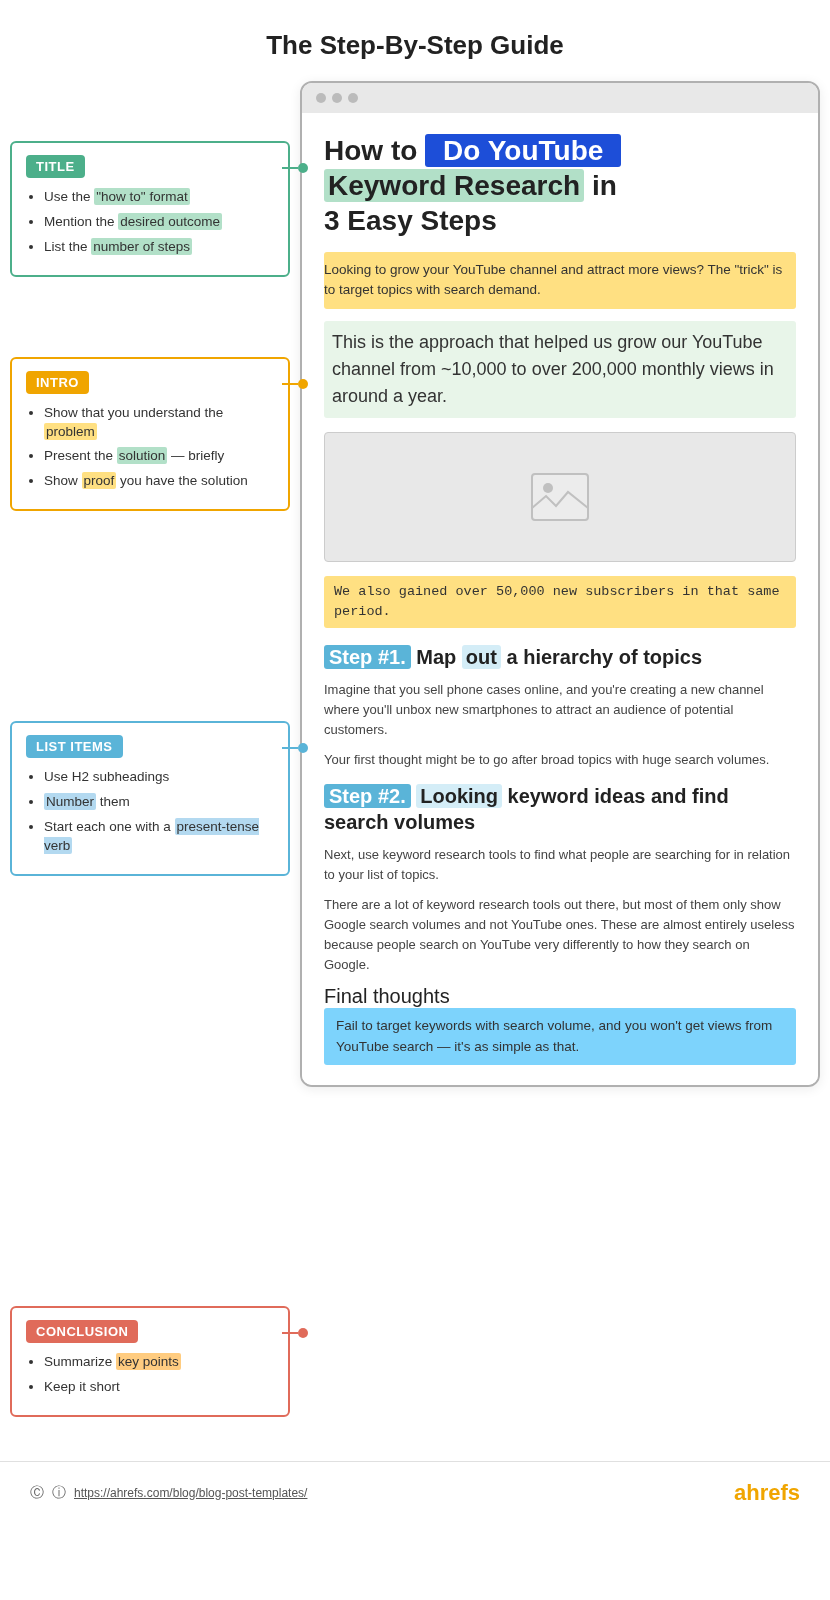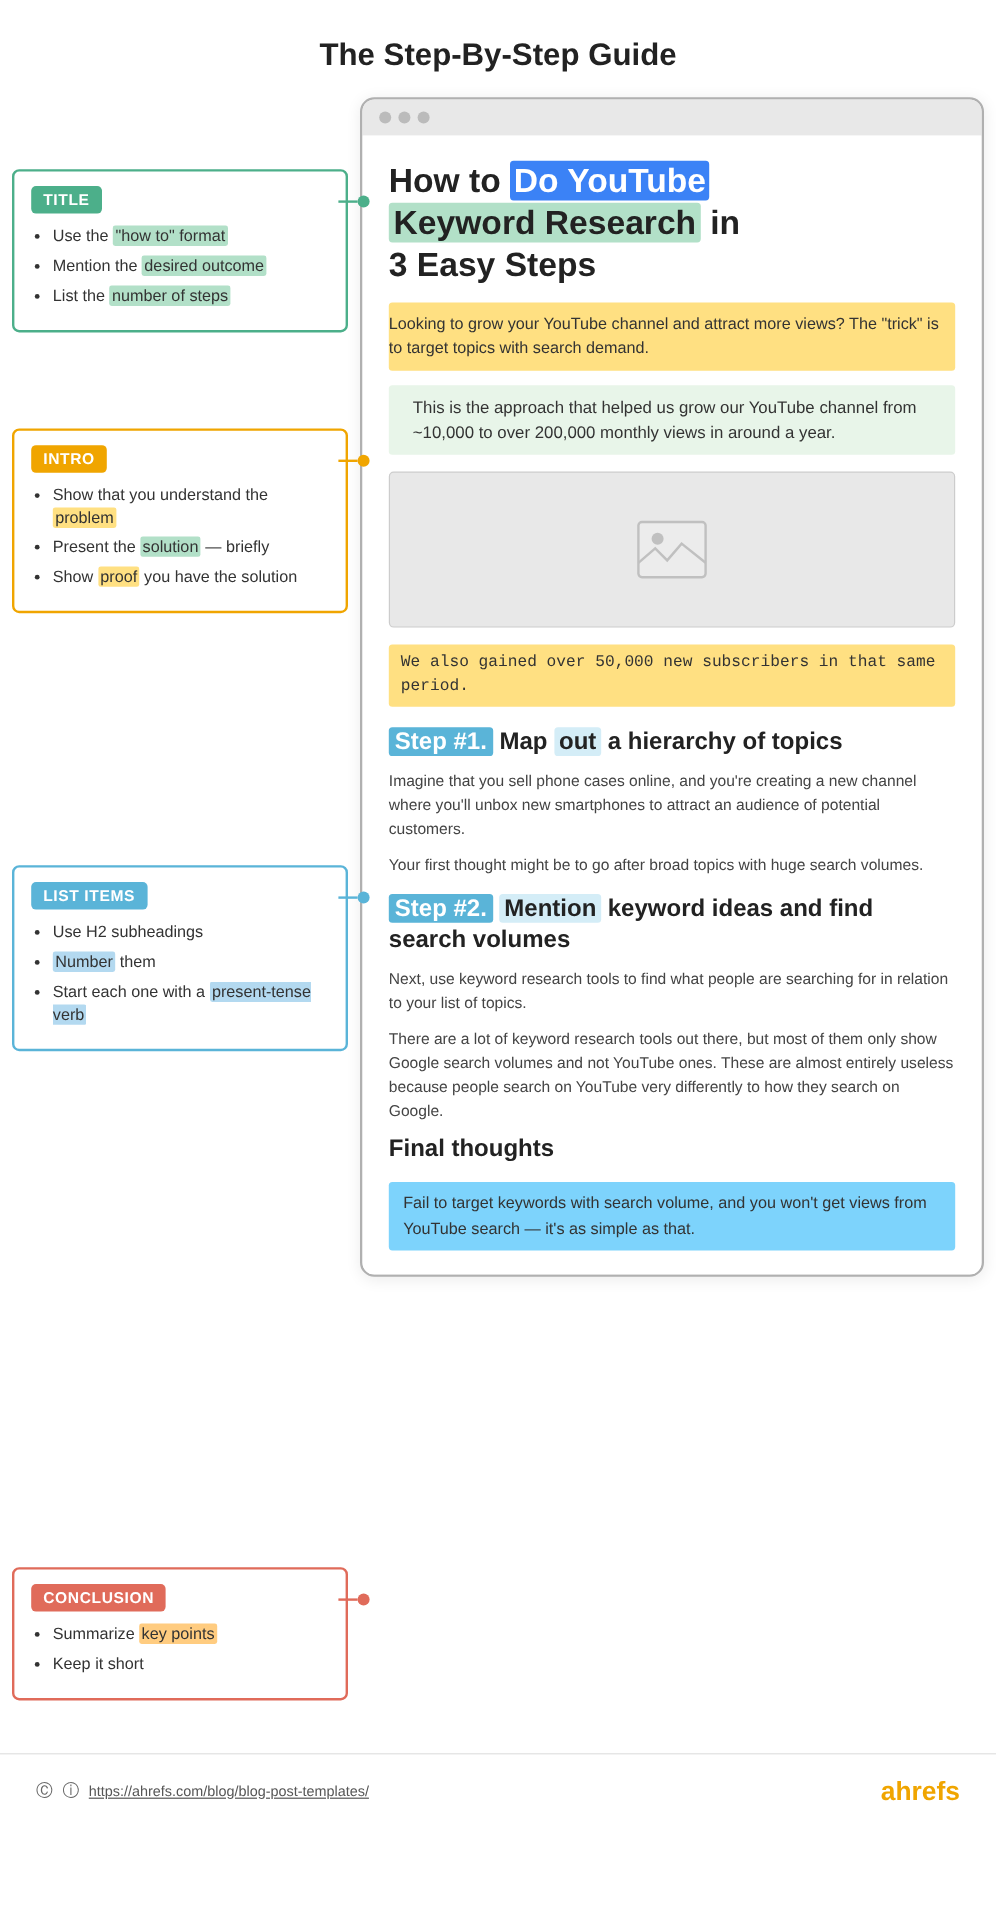--- a/index.html
+++ b/index.html
@@ -106,38 +106,38 @@
 
     
     .article-title {
       font-size: 28px;
       font-weight: bold;
       color: #222;
       line-height: 1.25;
       margin-bottom: 14px;
       font-family: Arial, sans-serif;
     }
-    .hl-green-dark { background: #3b82f6; color: #fff; padding: 1px 3px; border-radius: 3px; }
+    .hl-green-dark { background: #1d4ed8; color: #fff; padding: 1px 18px; border-radius: 3px; }
     .hl-green-light { background: #b2e0c8; padding: 1px 4px; border-radius: 3px; }
 
     .intro-highlight {
       background: #ffe082;
       border-radius: 3px;
       padding: 8px 0;
       font-size: 13.5px;
       color: #333;
       margin-bottom: 12px;
       font-family: Arial, sans-serif;
       line-height: 1.5;
     }
     .intro-text-highlight {
       background: #e8f5e9;
       border-radius: 3px;
-      padding: 8px 20px;
-      font-size: 14px;
+      padding: 8px 8px;
+      font-size: 18px;
       color: #333;
       margin-bottom: 14px;
       font-family: Arial, sans-serif;
       line-height: 1.5;
     }
 
     .placeholder-image {
       width: 100%;
       height: 130px;
       background: #e8e8e8;
@@ -177,23 +177,23 @@
     .step-text {
       font-size: 13px;
       color: #444;
       margin-bottom: 10px;
       font-family: Arial, sans-serif;
       line-height: 1.55;
     }
 
     .final-heading {
       font-size: 20px;
-      font-weight: bold;
+      font-weight: normal;
       color: #222;
-      margin-bottom: 16px;
+      margin-bottom: 0;
       font-family: Arial, sans-serif;
     }
     .conclusion-highlight {
       background: #7dd3fc;
       border-radius: 3px;
       padding: 8px 12px;
       font-size: 13.5px;
       color: #333;
       font-family: Arial, sans-serif;
       line-height: 1.5;
@@ -347,21 +347,21 @@
 
           <div class="step-heading">
             <span class="hl-step-blue">Step #1.</span>
             <span>  Map <span class="hl-step-light">out</span> a hierarchy of topics</span>
           </div>
           <p class="step-text">Imagine that you sell phone cases online, and you're creating a new channel where you'll unbox new smartphones to attract an audience of potential customers.</p>
           <p class="step-text">Your first thought might be to go after broad topics with huge search volumes.</p>
 
           <div class="step-heading" style="margin-top:12px;">
             <span class="hl-step-blue">Step #2.</span>
-            <span>  <span class="hl-step-light">Mention</span> keyword ideas and find search volumes</span>
+            <span>  <span class="hl-step-light">Looking</span> keyword ideas and find search volumes</span>
           </div>
           <p class="step-text">Next, use keyword research tools to find what people are searching for in relation to your list of topics.</p>
           <p class="step-text">There are a lot of keyword research tools out there, but most of them only show Google search volumes and not YouTube ones. These are almost entirely useless because people search on YouTube very differently to how they search on Google.</p>
 
           <div class="final-heading">Final thoughts</div>
           <div class="conclusion-highlight">Fail to target keywords with search volume, and you won't get views from YouTube search — it's as simple as that.</div>
 
         </div>
       </div>
     </div>

